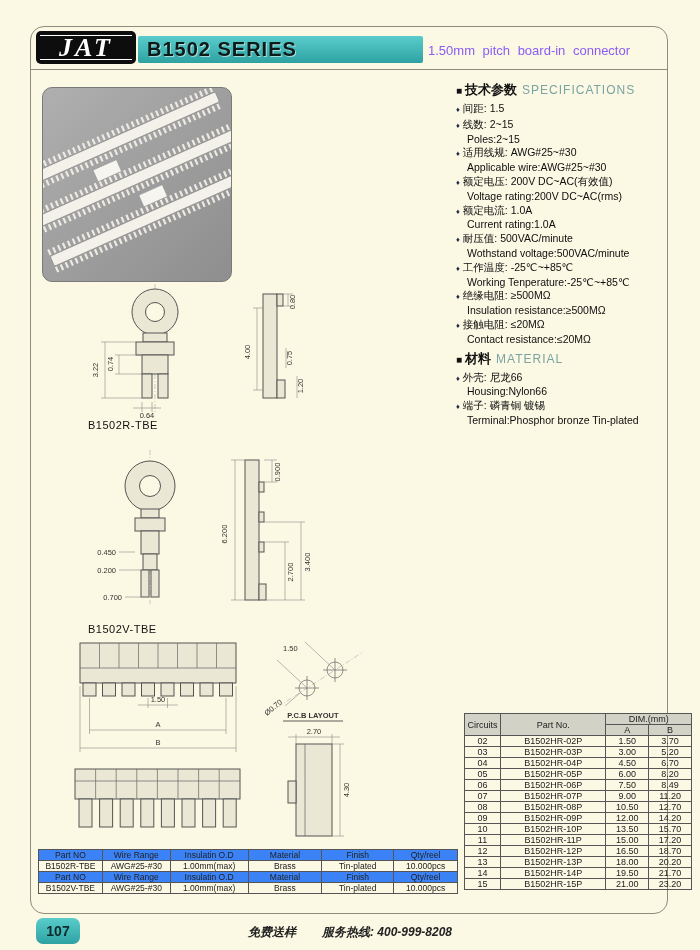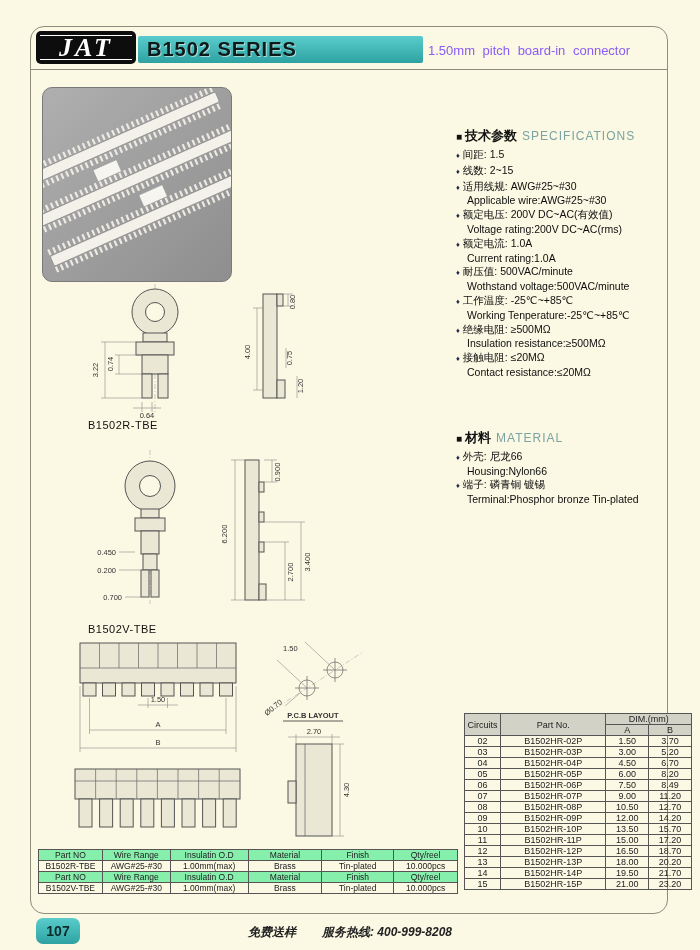--- a/index.html
+++ b/index.html
@@ -58,21 +58,21 @@
   }
   .photo svg { width:100%; height:100%; }
   .strip { fill:#F3F1E9; stroke:#8a8a8a; stroke-width:.7; }
   .teeth { stroke:#EDEBE3; stroke-width:6; stroke-dasharray:2.2 3.2; fill:none; }
   .block { fill:#F6F5EF; stroke:#999; stroke-width:.7; }
 
   
   .specs { position:absolute; left:456px; top:81px; width:216px; }
   .sec-title { display:flex; align-items:baseline; gap:3px; margin-bottom:3px; }
   .sq { font-size:10px; color:#111; }
-  .cn-t { font-size:13px; font-weight:bold; color:#111;margin-top:46px; }
+  .cn-t { font-size:13px; font-weight:bold; color:#111; }
   .en-t { font-size:12px; color:#7AA3A3; letter-spacing:1px; margin-left:2px; }
   .spec-item { margin-bottom:1px; }
   .spec-item .cn { display:flex; gap:3px; align-items:baseline; font-size:10.5px; line-height:12.8px; color:#0e0e0e; }
   .diam { font-size:7.5px; color:#1c2a4a; }
   .spec-item .en { font-size:10.5px; line-height:12.8px; padding-left:11px; color:#0e0e0e; }
   .mt { margin-top:4px; }
 
   
   .draw { position:absolute; }
   .part { fill:#EAE7D4; stroke:#555; stroke-width:1; }
@@ -100,21 +100,21 @@
     font-weight:normal;
   }
   .dim-table thead th { background:#D2D2C6; }
 
   
   .part-tables { position:absolute; left:38px; top:849px; width:420px; }
   .part-tables table { border-collapse:collapse; width:100%; font-size:8.5px; }
   .part-tables td {
     border:1px solid #555; text-align:center; padding:0 1px; height:10.5px; color:#222;
   }
-  .part-tables tr.hrow td { background:#86efac; }
+  .part-tables tr.hrow td { background:#3b82f6; }
 
   
   .page-badge {
     position:absolute; left:36px; top:918px; width:44px; height:26px;
     background:linear-gradient(180deg,#5ACCCC,#2EA2A2); border-radius:7px;
     display:flex; align-items:center; justify-content:center;
     font-size:14px; font-weight:bold; color:#0c2b2b;
   }
   .footer-text {
     position:absolute; left:150px; top:924px; width:400px; text-align:center;
@@ -169,20 +169,21 @@
             <span class="diam">♦</span>
             <span>间距: 1.5</span>
           </div>
         </div>
 
         <div class="spec-item">
           <div class="cn">
             <span class="diam">♦</span>
             <span>线数: 2~15</span>
           </div>
+          <div class="en">Poles:2~15</div>
         </div>
 
         <div class="spec-item">
           <div class="cn">
             <span class="diam">♦</span>
             <span>适用线规: AWG#25~#30</span>
           </div>
           <div class="en">Applicable wire:AWG#25~#30</div>
         </div>
 

